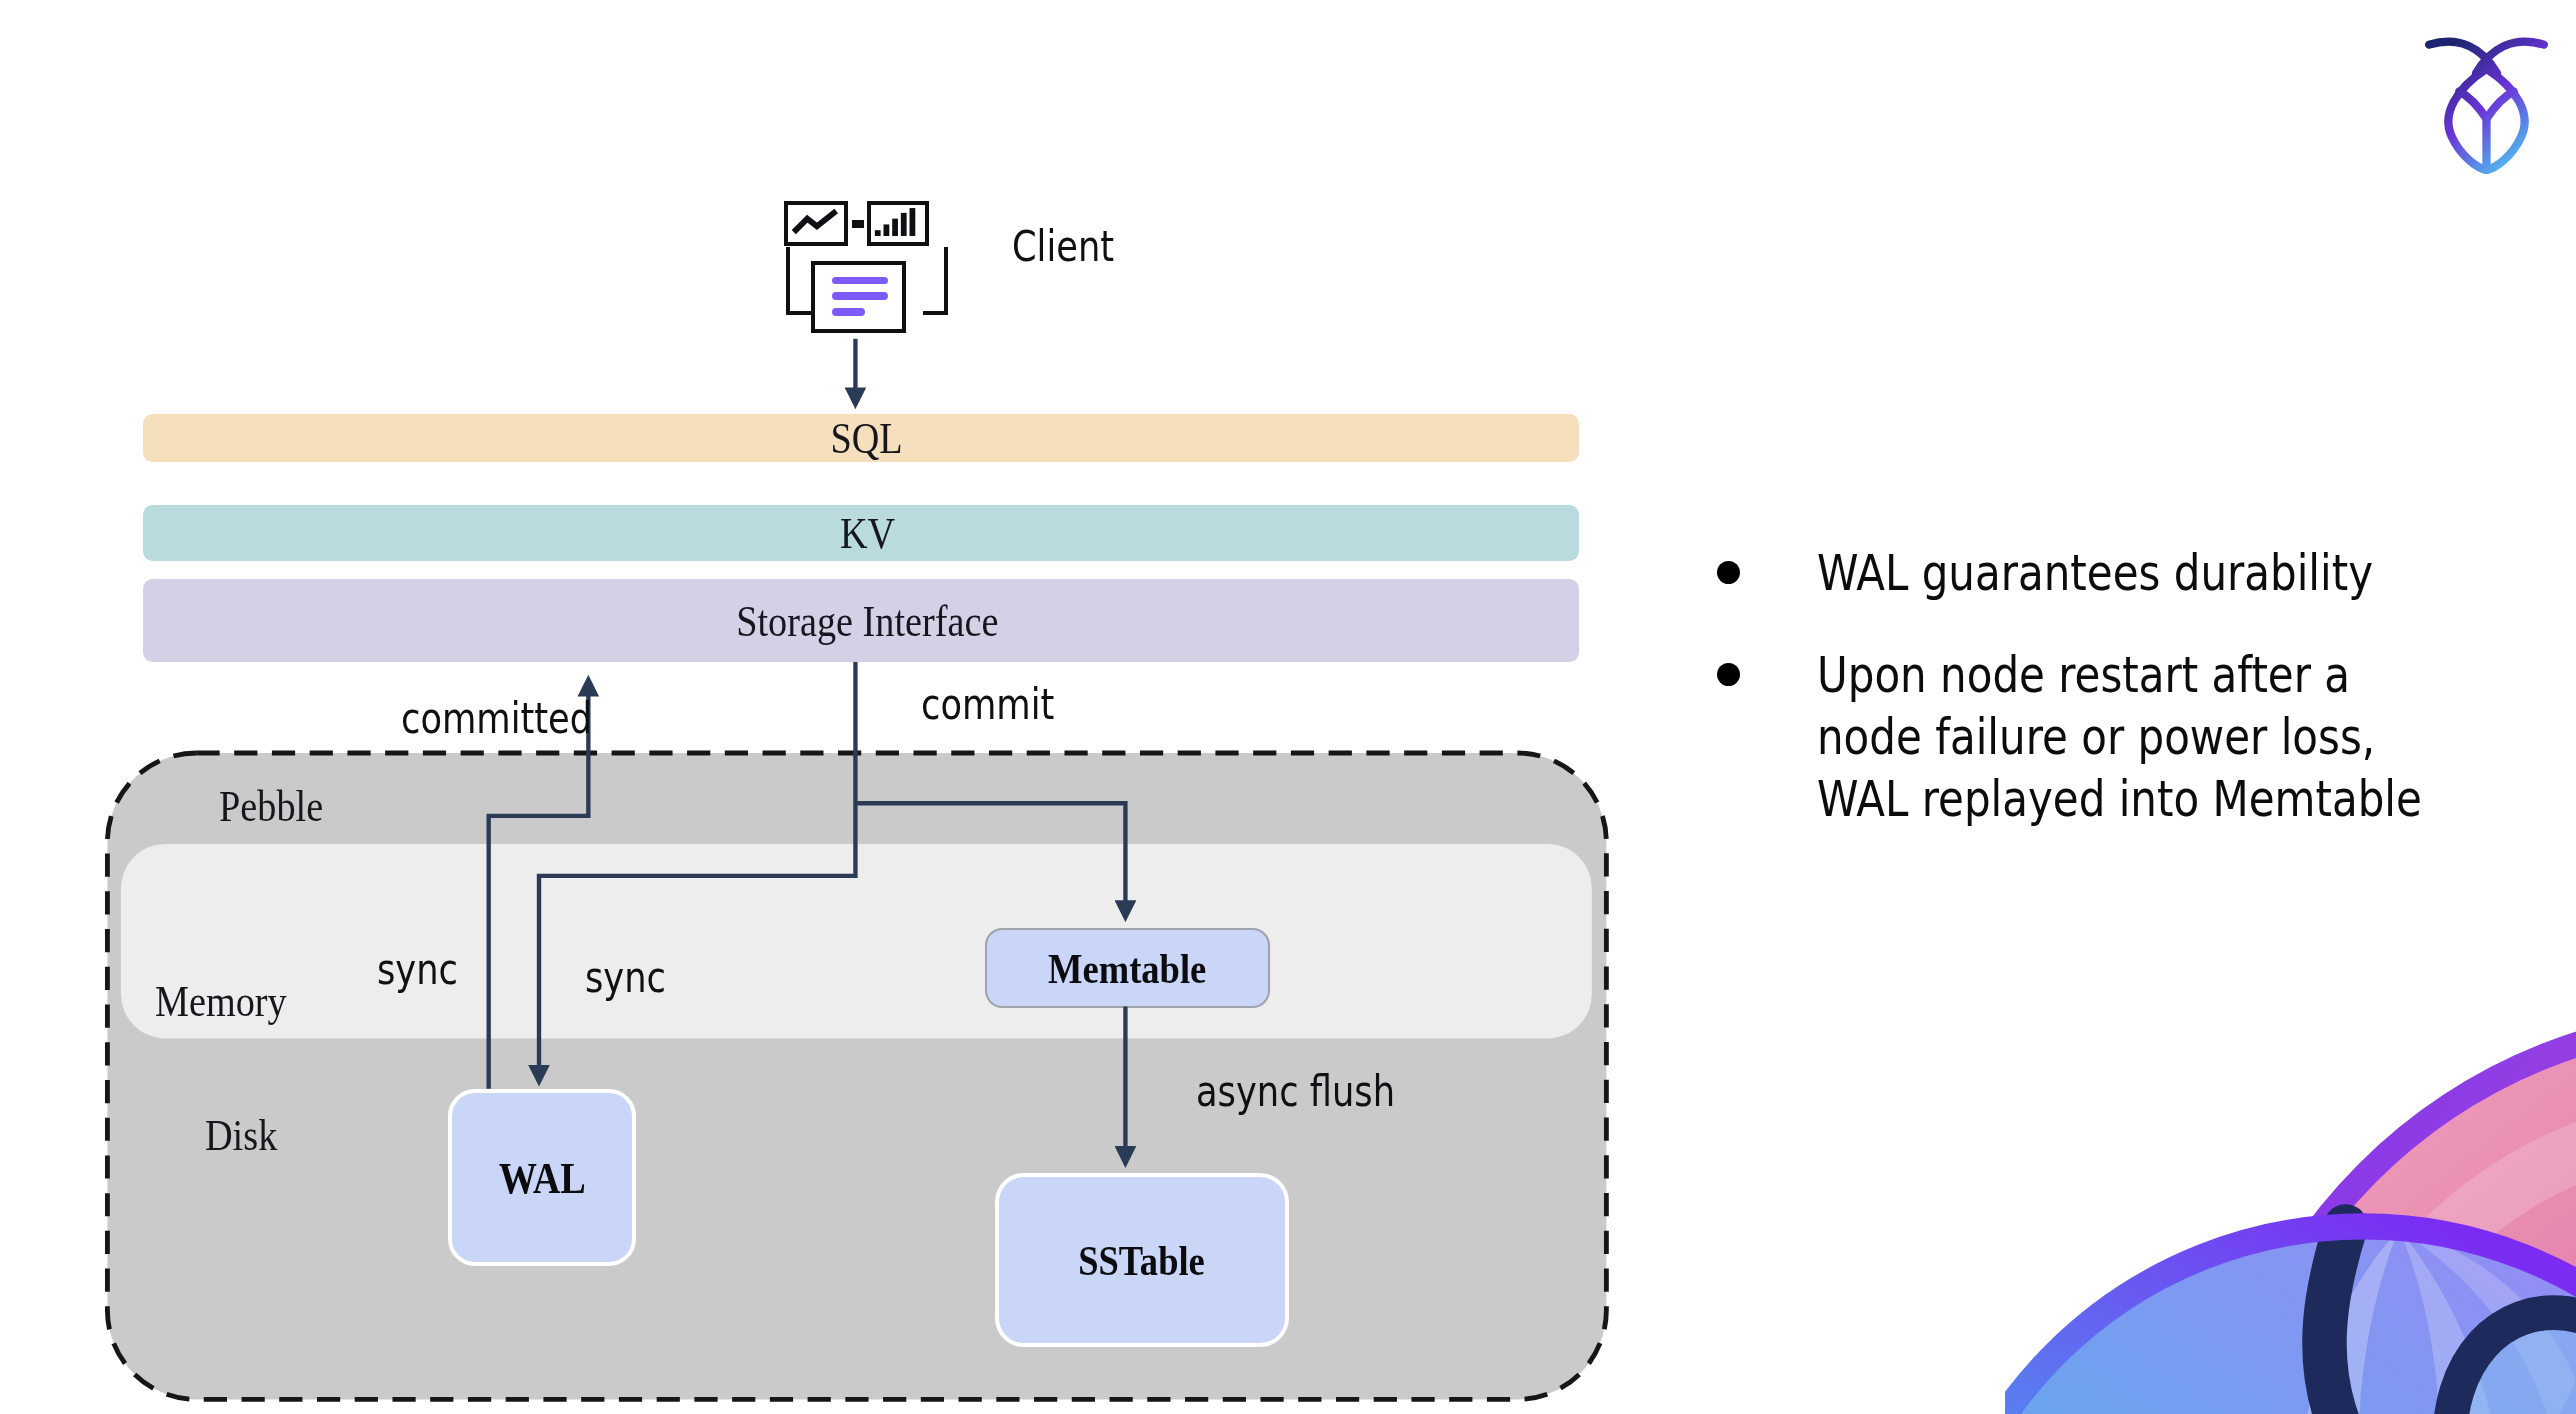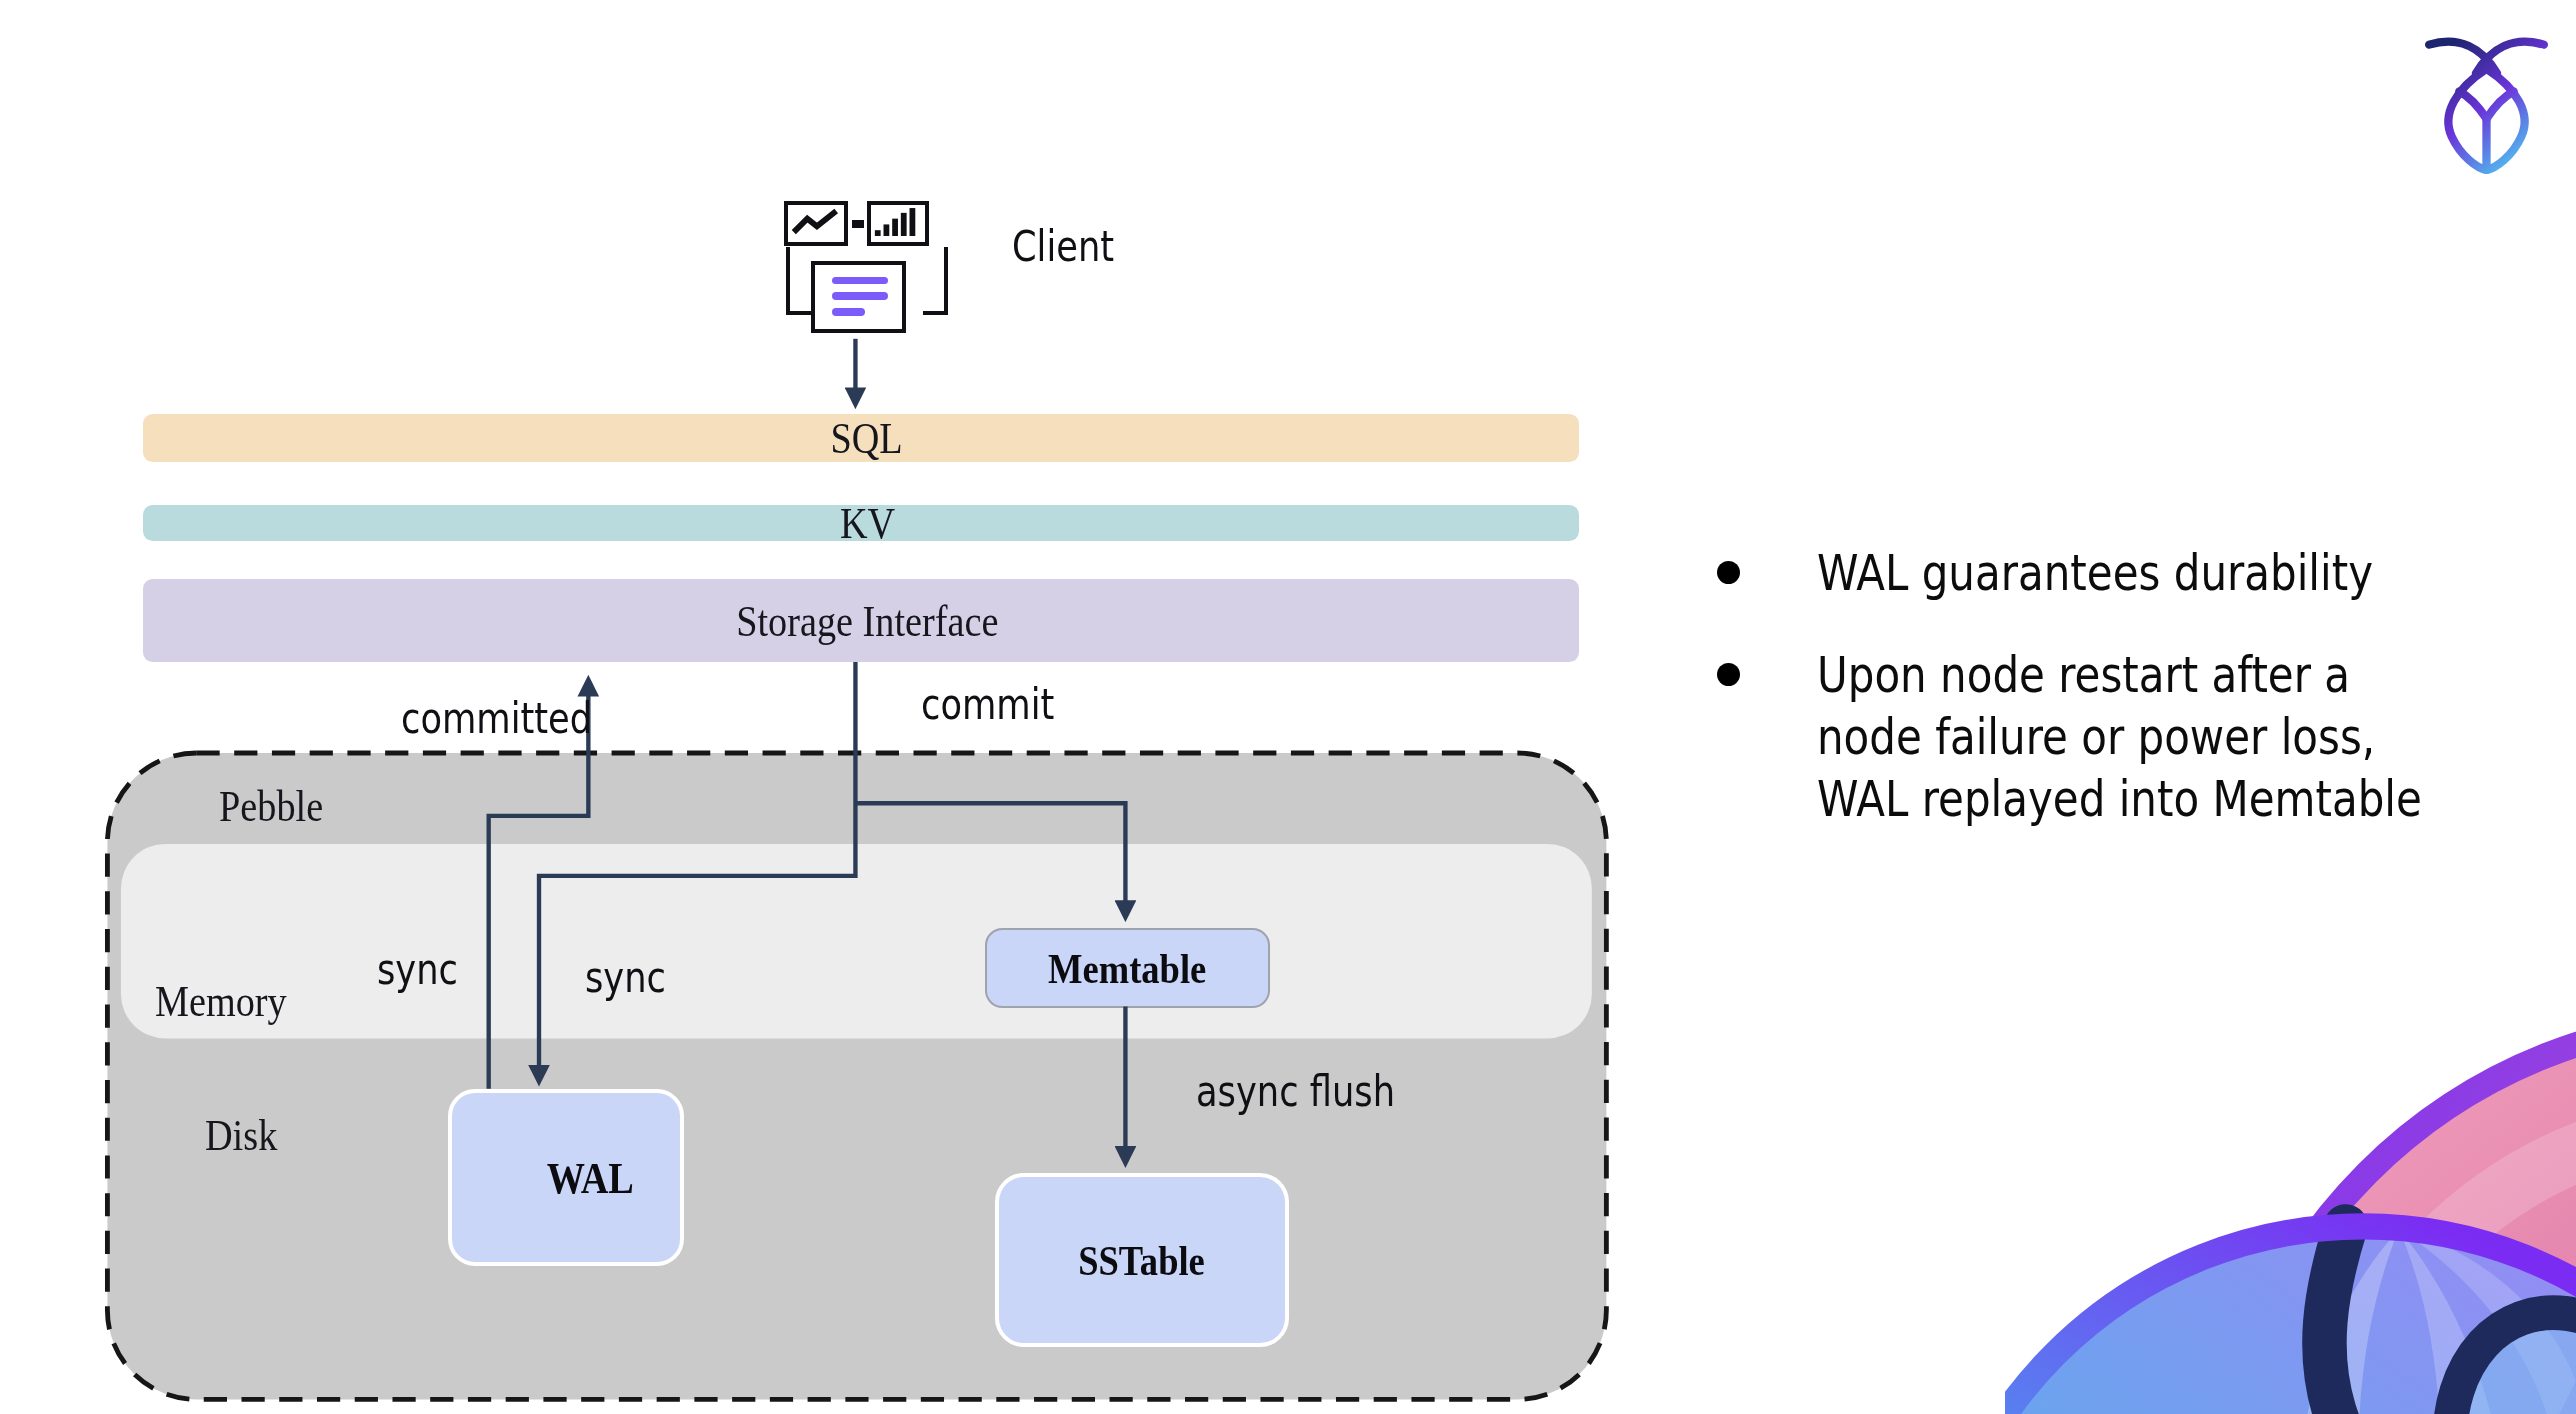--- a/index.html
+++ b/index.html
@@ -83,21 +83,21 @@
       <div class="abs" style="left:16.5px;top:43px;width:33px;height:7.7px;background:#7c5bfb;border-radius:3.9px;"></div>
     </div>
   </div>
   <div class="abs sans-label" style="left:1012px;top:221px;">
     <span class="squeezeL">Client</span>
   </div>
 
   <div class="abs layer-bar" style="top: 414px; height: 48px; background: rgb(245, 223, 188);">
     <span class="serif-label squeeze85" style="font-size:45px;">SQL</span>
   </div>
-  <div class="abs layer-bar" style="top: 505px; height: 36px; background: rgb(185, 219, 222);">
+  <div class="abs layer-bar" style="top: 505px; height: 56px; background: rgb(185, 219, 222);">
     <span class="serif-label squeeze85" style="font-size:45px;">KV</span>
   </div>
   <div class="abs layer-bar" style="top: 579px; height: 83px; background: rgb(213, 208, 230);">
     <span class="serif-label squeeze85" style="font-size:45px;">Storage Interface</span>
   </div>
 
   <div class="abs zone-label" style="left:219px;top:780px;">
     <span class="squeeze85" style="transform-origin:left top;font-size:45px;">Pebble</span>
   </div>
   <div class="abs zone-label" style="left:155px;top:975px;">
@@ -116,21 +116,21 @@
   <div class="abs sans-label" style="left:377px;top:944px;">
     <span class="squeezeL">sync</span>
   </div>
   <div class="abs sans-label" style="left:585px;top:952px;">
     <span class="squeezeL">sync</span>
   </div>
   <div class="abs sans-label" style="left:1196px;top:1066px;">
     <span class="squeezeL">async flush</span>
   </div>
 
-  <div class="abs node-box node-wal" style="background: rgb(201, 214, 248); padding-left: 48px;">
+  <div class="abs node-box node-wal" style="background: rgb(201, 214, 248);">
     <span class="squeeze85">WAL</span>
   </div>
   <div class="abs node-box node-memtable" style="background: rgb(201, 214, 248);">
     <span class="squeeze85">Memtable</span>
   </div>
   <div class="abs node-box node-sstable" style="background: rgb(201, 214, 248);">
     <span class="squeeze85">SSTable</span>
   </div>
 
   <svg class="abs overlay" style="left:0;top:0;z-index:2;" width="2576" height="1415" viewBox="0 0 2662 1462">

